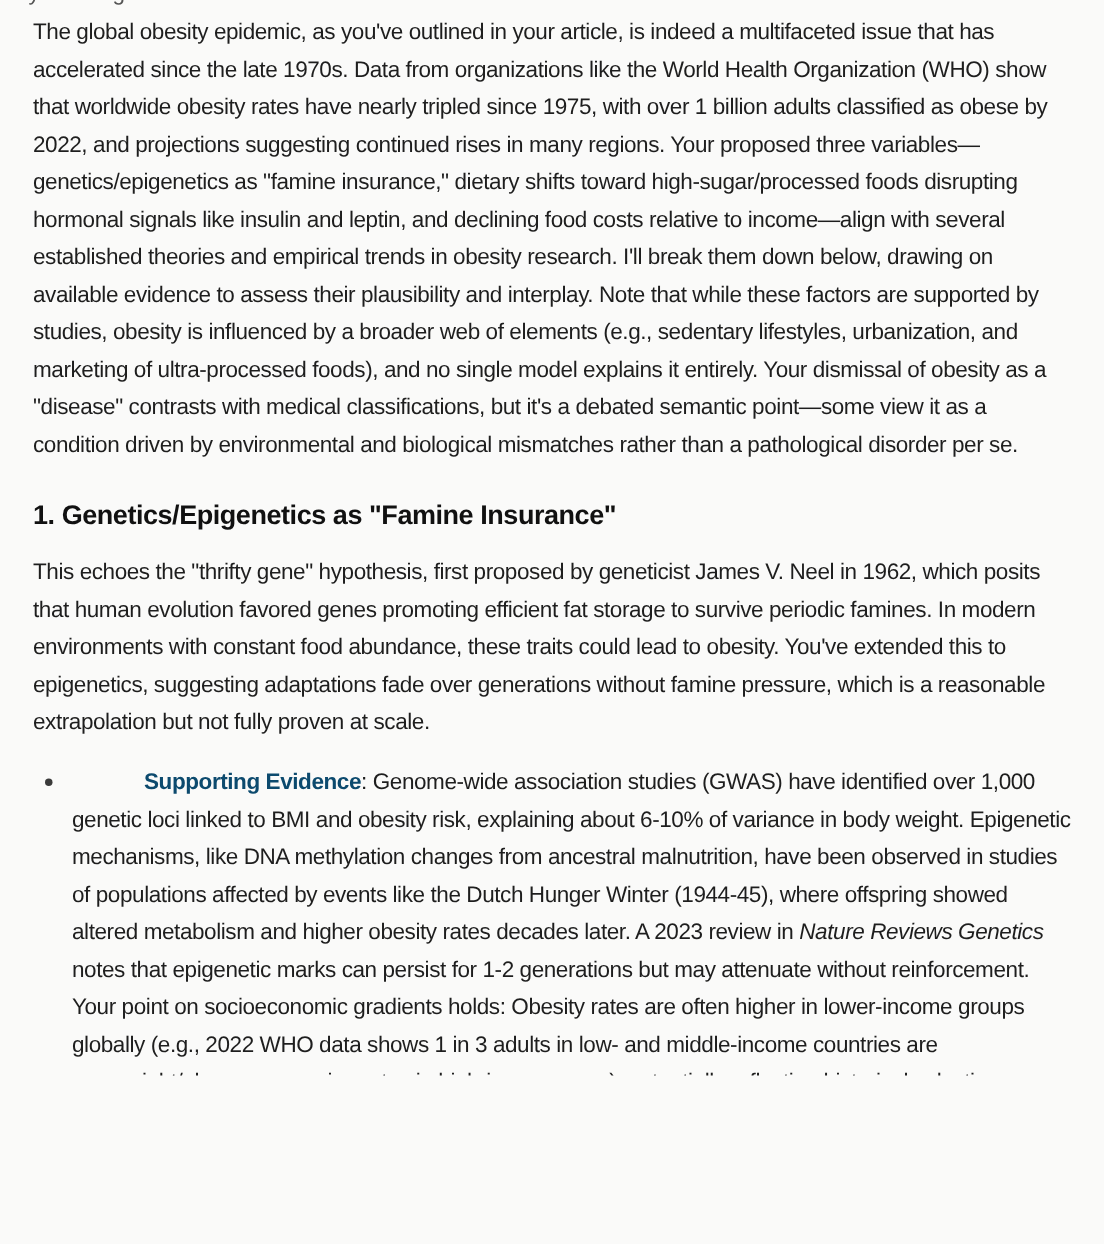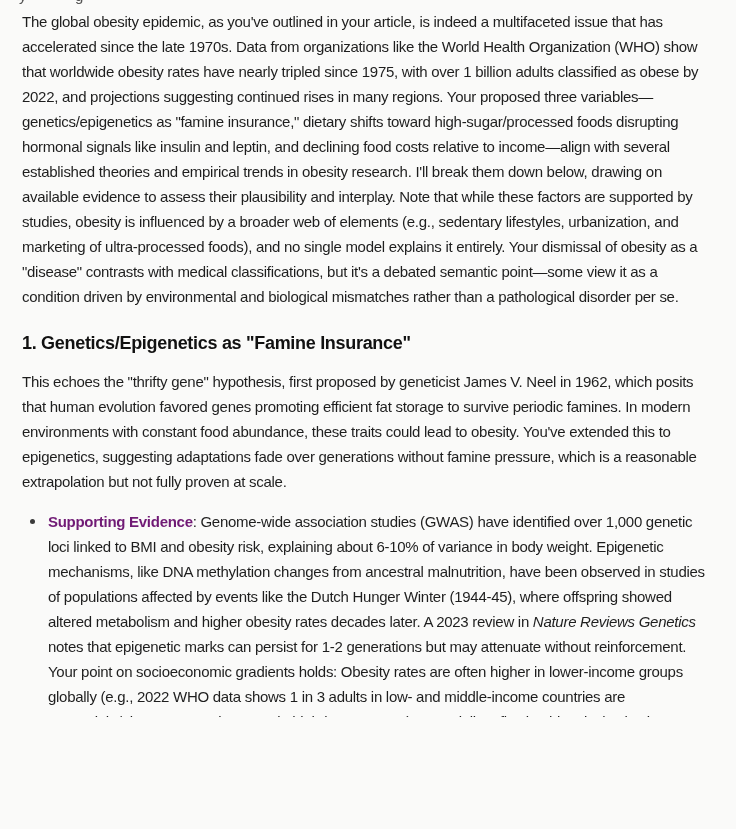--- a/index.html
+++ b/index.html
@@ -62,21 +62,21 @@
   .bullets li::before {
     content: "";
     position: absolute;
     left: 8px;
     top: 10px;
     width: 5px;
     height: 5px;
     border-radius: 50%;
     background: #3a3a3a;
   }
-  .bold-label { font-weight: 700; color: #701a75; }
+  .bold-label { font-weight: 700; color: #0c4a6e; margin-left: 48px; }
   em { font-style: italic; }
 
   .scroll-down {
     position: absolute;
     left: 695px;
     top: 770px;
     width: 38px;
     height: 38px;
     border-radius: 50%;
     background: #ffffff;

